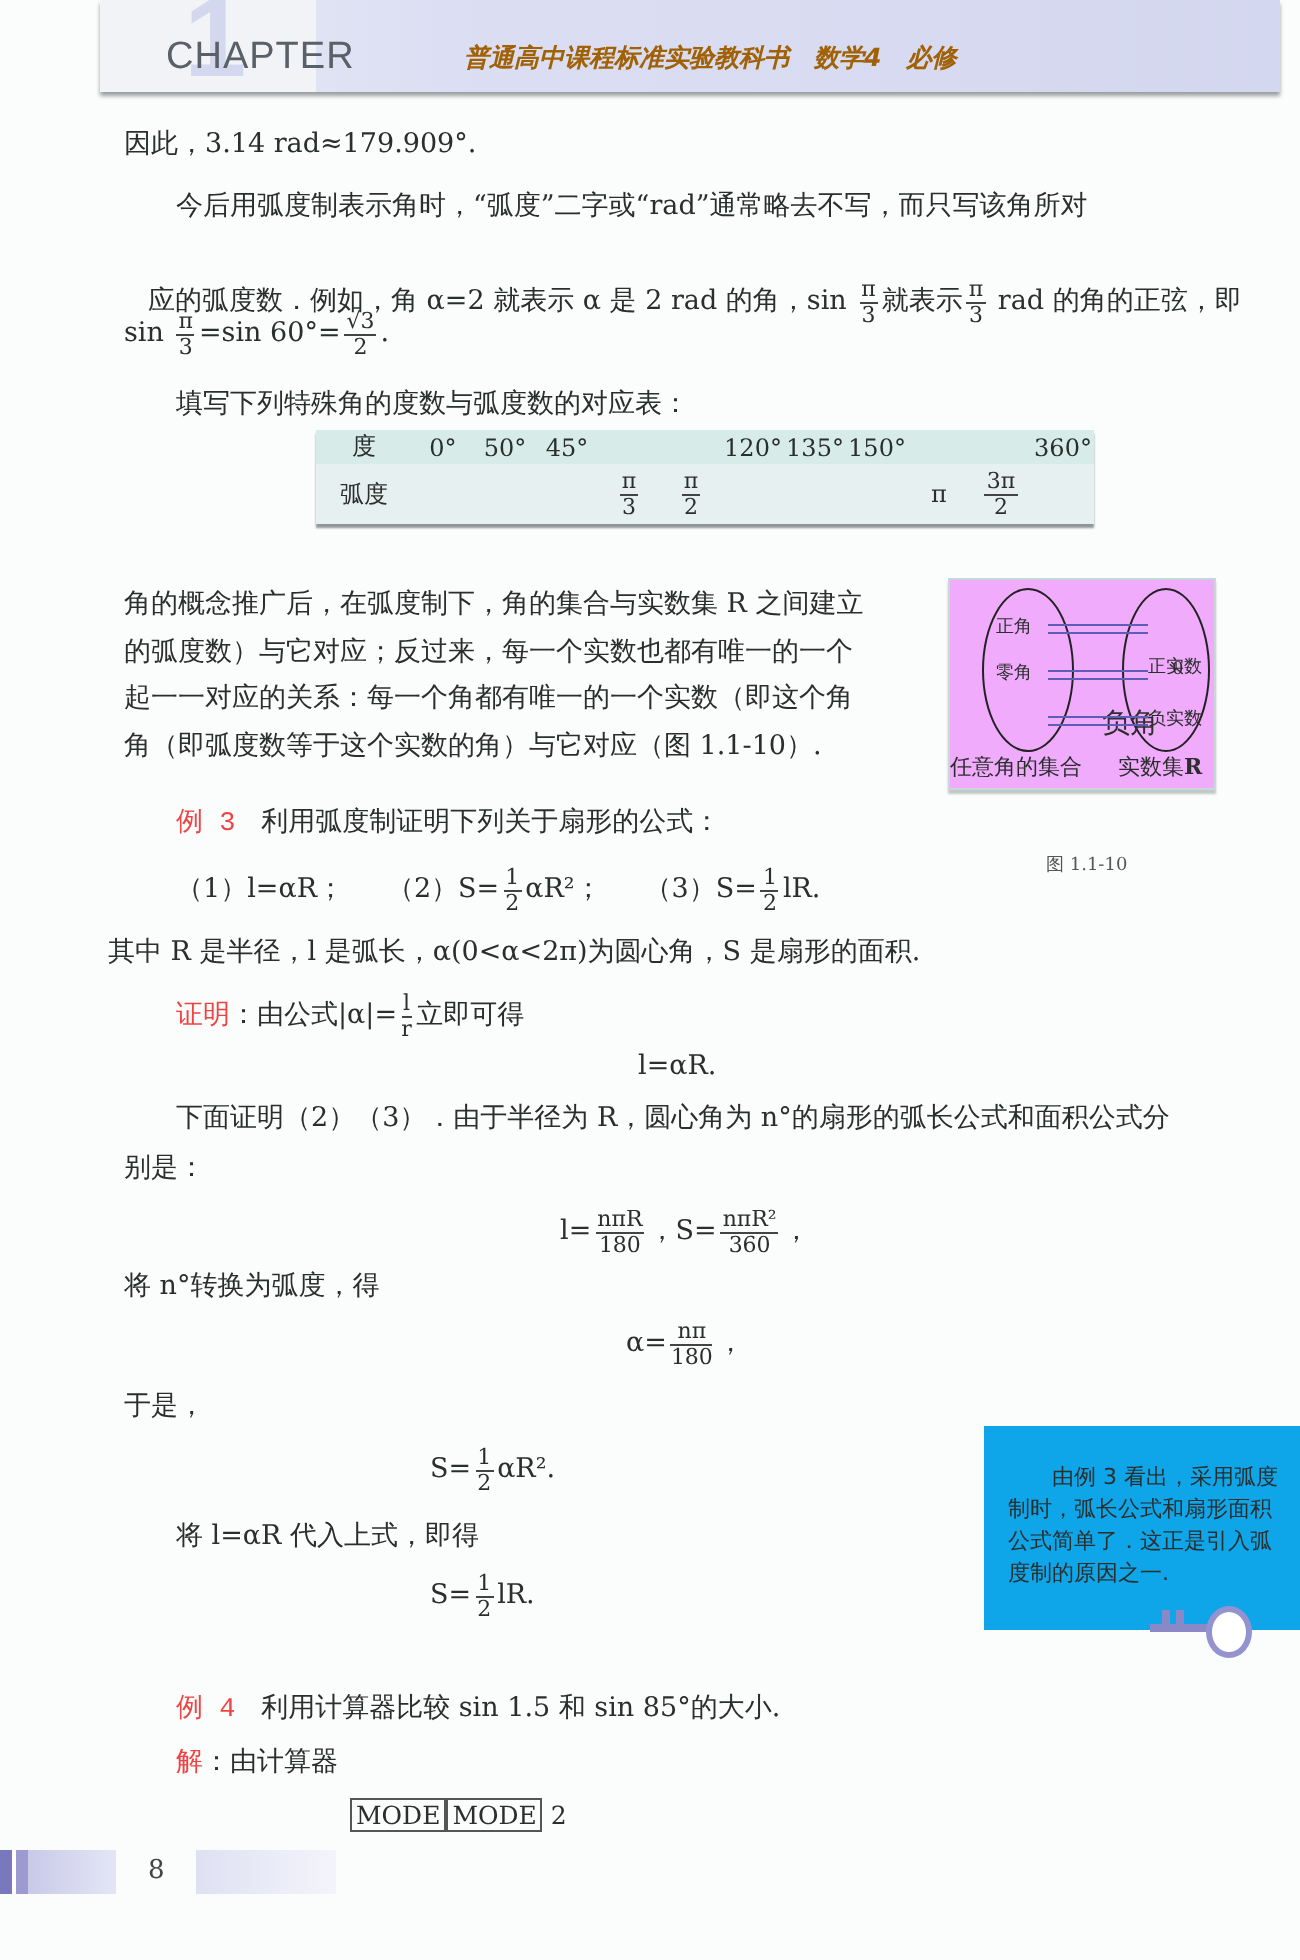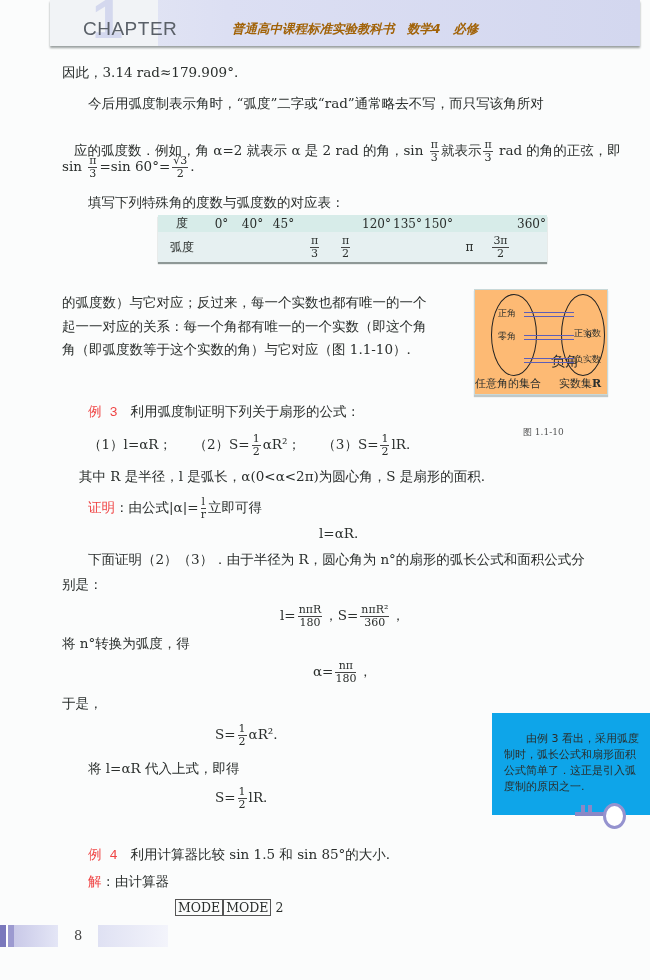--- a/index.html
+++ b/index.html
@@ -15,21 +15,21 @@
   .t{font-size:13.5px;white-space:nowrap;line-height:1;}
   .frac{display:inline-block;vertical-align:middle;text-align:center;font-size:11px;line-height:1.05;margin:0 2px;}
   .frac span{display:block;}
   .frac .num{border-bottom:1px solid #444;padding:0 1px;}
   .blue{color:#ef4444;font-family:Liberation Mono, monospace;}
   table.tbl{border-collapse:collapse;font-size:12px;}
   .tbl td{width:31px;height:17px;text-align:center;padding:0;}
   .tbl tr.r1 td{background:#d7ece9;height:17px;}
   .tbl tr.r2 td{background:#e6f0f1;height:30px;}
   .tbl td.hc{width:48px;}
-  .diagram{left:474px;top:289px;width:132px;height:104px;background:#fdba74;border:1px solid #c8d8d8;box-shadow:0 2px 1px #c0c8c8;}
+  .diagram{left:474px;top:289px;width:132px;height:104px;background:#f0abfc;border:1px solid #c8d8d8;box-shadow:0 2px 1px #c0c8c8;}
   .ell{border:1.3px solid #222;border-radius:50%;}
   .arrow{height:3px;border-top:1px solid #5d5eb8;border-bottom:1px solid #5d5eb8;}
   .note{left:452px;top:713px;width:172px;height:98px;border:2px solid #0ea5e9;background:#0ea5e9;margin-left:40px;}
   .key{left:575px;top:800px;width:50px;height:30px;}
   .kbd{display:inline-block;border:1px solid #555;padding:0 2px;font-size:12.5px;line-height:15px;}
   .footer-bar{left:0;top:925px;width:58px;height:22px;background:linear-gradient(90deg,#7a78bc 0,#7a78bc 6px,#fff 6px,#fff 8px,#9c9ad0 8px,#9c9ad0 14px,#c9c9e8 14px,#e4e6f6 58px);}
   .footer-bar2{left:98px;top:925px;width:70px;height:22px;background:linear-gradient(90deg,#dfe1f3,#f3f4fb);}
 </style>
 </head>
 <body>
@@ -52,21 +52,21 @@
   <span class="frac"><span class="num">π</span><span>3</span></span><span>=sin 60°=</span><span class="frac"><span class="num">√3</span><span>2</span></span><span>.</span>
 </div>
 <div class="abs t" style="left:88px;top:196px;">填写下列特殊角的度数与弧度数的对应表：</div>
 
 <div class="abs" style="left:158px;top:215px;box-shadow:0 2px 1px #8e9896;">
   <table class="tbl">
     <tbody>
         <tr class="r1">
       <td class="hc">度</td>
       <td>0°</td>
-      <td>40°</td>
+      <td>50°</td>
       <td>45°</td>
       <td></td>
       <td></td>
       <td>120°</td>
       <td>135°</td>
       <td>150°</td>
       <td></td>
       <td></td>
       <td>360°</td>
     </tr>
@@ -82,20 +82,21 @@
       <td></td>
       <td>π</td>
       <td><span class="frac"><span class="num">3π</span><span>2</span></span></td>
       <td></td>
     </tr>
   </tbody>
     </table>
 </div>
 
 <div class="abs" style="left:62px;top:291px;font-size:13.5px;line-height:23.5px;white-space:nowrap;">
+  <div>角的概念推广后，在弧度制下，角的集合与实数集 R 之间建立</div>
   <div>的弧度数）与它对应；反过来，每一个实数也都有唯一的一个</div>
   <div>起一一对应的关系：每一个角都有唯一的一个实数（即这个角</div>
   <div>角（即弧度数等于这个实数的角）与它对应（图 1.1-10）.</div>
 </div>
 
 <div class="abs diagram">
   <div class="abs ell" style="left:16px;top:4px;width:44px;height:80px;"></div>
   <div class="abs ell" style="left:86px;top:4px;width:42px;height:80px;"></div>
   <div class="abs" style="left:23px;top:17px;font-size:9px;">正角</div>
   <div class="abs" style="left:23px;top:40px;font-size:9px;">零角</div>
@@ -112,21 +113,21 @@
 <div class="abs" style="left:523px;top:426px;font-size:9px;color:#555;">图 1.1-10</div>
 
 <div class="abs t" style="left:88px;top:405px;">
   <span class="blue">例 3</span>&nbsp;&nbsp;&nbsp;<span>利用弧度制证明下列关于扇形的公式：</span>
 </div>
 <div class="abs t" style="left:88px;top:433px;">
   <span>（1）l=αR；</span>&nbsp;&nbsp;&nbsp;&nbsp;
   <span>（2）S=</span><span class="frac"><span class="num">1</span><span>2</span></span><span>αR²；</span>&nbsp;&nbsp;&nbsp;&nbsp;
   <span>（3）S=</span><span class="frac"><span class="num">1</span><span>2</span></span><span>lR.</span>
 </div>
-<div class="abs t" style="left:79px;top:470px;">其中 R 是半径，l 是弧长，α(0&lt;α&lt;2π)为圆心角，S 是扇形的面积.</div>
+<div class="abs t" style="left:54px;top:470px;">其中 R 是半径，l 是弧长，α(0&lt;α&lt;2π)为圆心角，S 是扇形的面积.</div>
 <div class="abs t" style="left:88px;top:496px;">
   <span class="blue">证明</span><span>：由公式|α|=</span><span class="frac"><span class="num">l</span><span>r</span></span><span>立即可得</span>
 </div>
 <div class="abs t" style="left:319px;top:527px;">l=αR.</div>
 <div class="abs t" style="left:88px;top:553px;">下面证明（2）（3）．由于半径为 R，圆心角为 n°的扇形的弧长公式和面积公式分</div>
 <div class="abs t" style="left:62px;top:578px;">别是：</div>
 <div class="abs t" style="left:280px;top:604px;">
   <span>l=</span><span class="frac"><span class="num">nπR</span><span>180</span></span><span>，S=</span><span class="frac"><span class="num">nπR²</span><span>360</span></span><span>，</span>
 </div>
 <div class="abs t" style="left:62px;top:637px;">将 n°转换为弧度，得</div>

